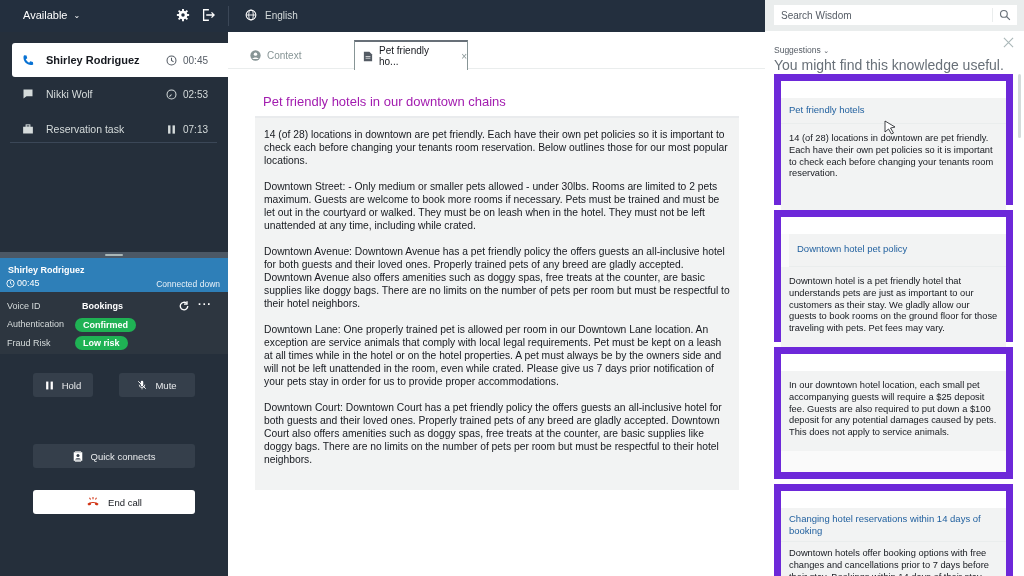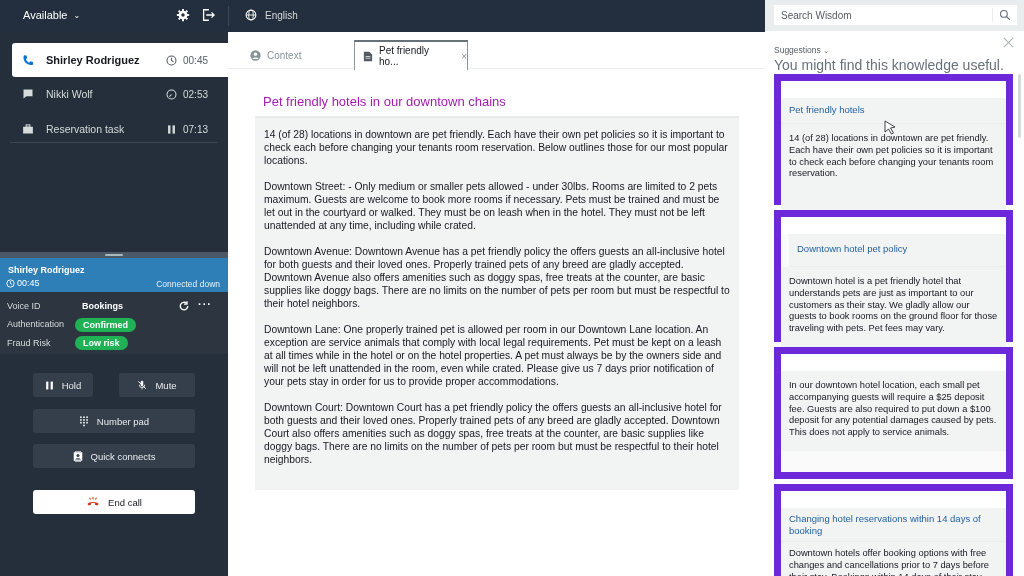--- a/index.html
+++ b/index.html
@@ -188,37 +188,20 @@
     <span>Hold</span>
   </div>
   <div class="btn" style="left:119px;top:373px;width:76px;">
     <svg width="10" height="10" viewBox="0 0 16 16">
         <rect x="6" y="1" width="4" height="9" rx="2" fill="#fff"></rect>
         <path d="M3.5 7.5a4.5 4.5 0 0 0 9 0M8 12v3" fill="none" stroke="#fff" stroke-width="1.3"></path>
         <line x1="2" y1="2" x2="14" y2="14" stroke="#fff" stroke-width="1.5"></line>
       </svg>
     <span>Mute</span>
   </div>
-  <div class="btn" style="left:33px;top:409px;width:162px;">
-    <svg width="10" height="11" viewBox="0 0 16 18">
-        <g fill="#fff">
-          <circle cx="3" cy="2" r="1.4"></circle>
-          <circle cx="8" cy="2" r="1.4"></circle>
-          <circle cx="13" cy="2" r="1.4"></circle>
-          <circle cx="3" cy="6.5" r="1.4"></circle>
-          <circle cx="8" cy="6.5" r="1.4"></circle>
-          <circle cx="13" cy="6.5" r="1.4"></circle>
-          <circle cx="3" cy="11" r="1.4"></circle>
-          <circle cx="8" cy="11" r="1.4"></circle>
-          <circle cx="13" cy="11" r="1.4"></circle>
-          <circle cx="8" cy="15.5" r="1.4"></circle>
-        </g>
-      </svg>
-    <span>Number pad</span>
-  </div>
   <div class="btn" style="left:33px;top:444px;width:162px;">
     <svg width="10" height="11" viewBox="0 0 16 18">
         <rect x="1" y="2" width="14" height="14" fill="#fff"></rect>
         <circle cx="8" cy="7.5" r="2.5" fill="#353f4b"></circle>
         <path d="M3.5 14c0-3 9-3 9 0" fill="#353f4b"></path>
         <line x1="3" y1="0.8" x2="13" y2="0.8" stroke="#fff" stroke-width="1"></line>
         <line x1="3" y1="17.2" x2="13" y2="17.2" stroke="#fff" stroke-width="1"></line>
       </svg>
     <span>Quick connects</span>
   </div>

